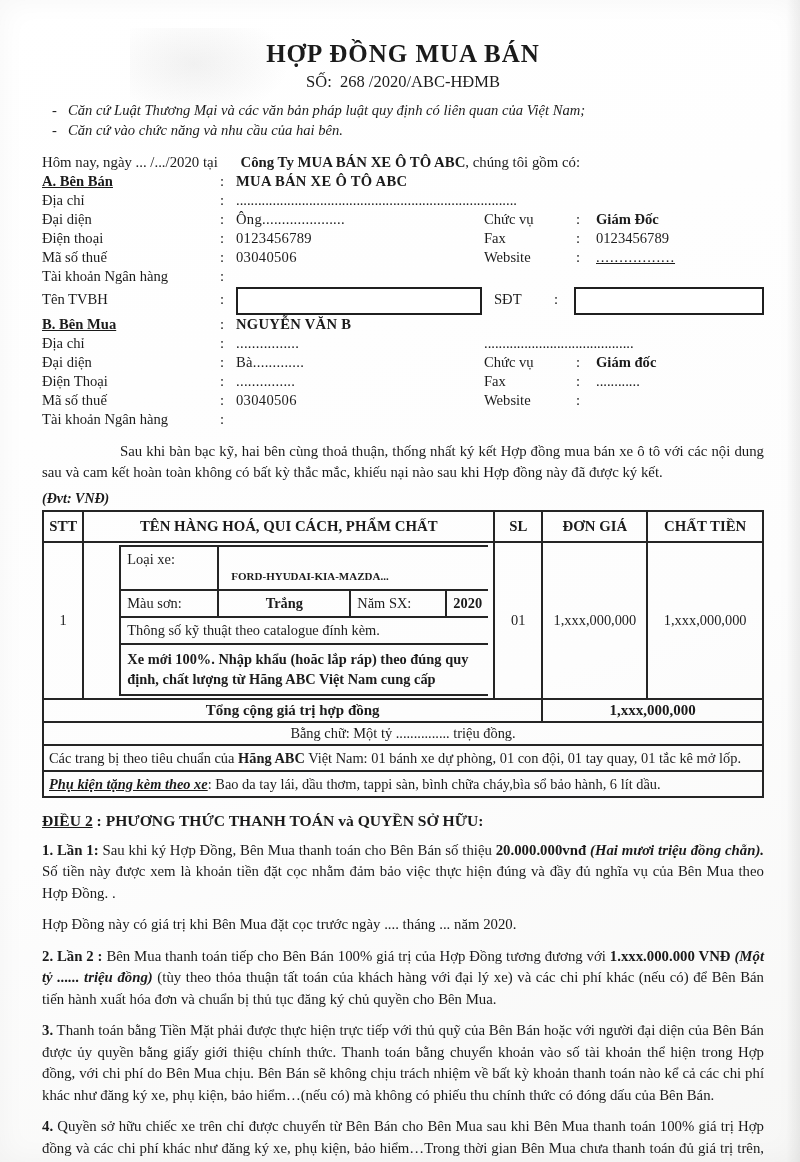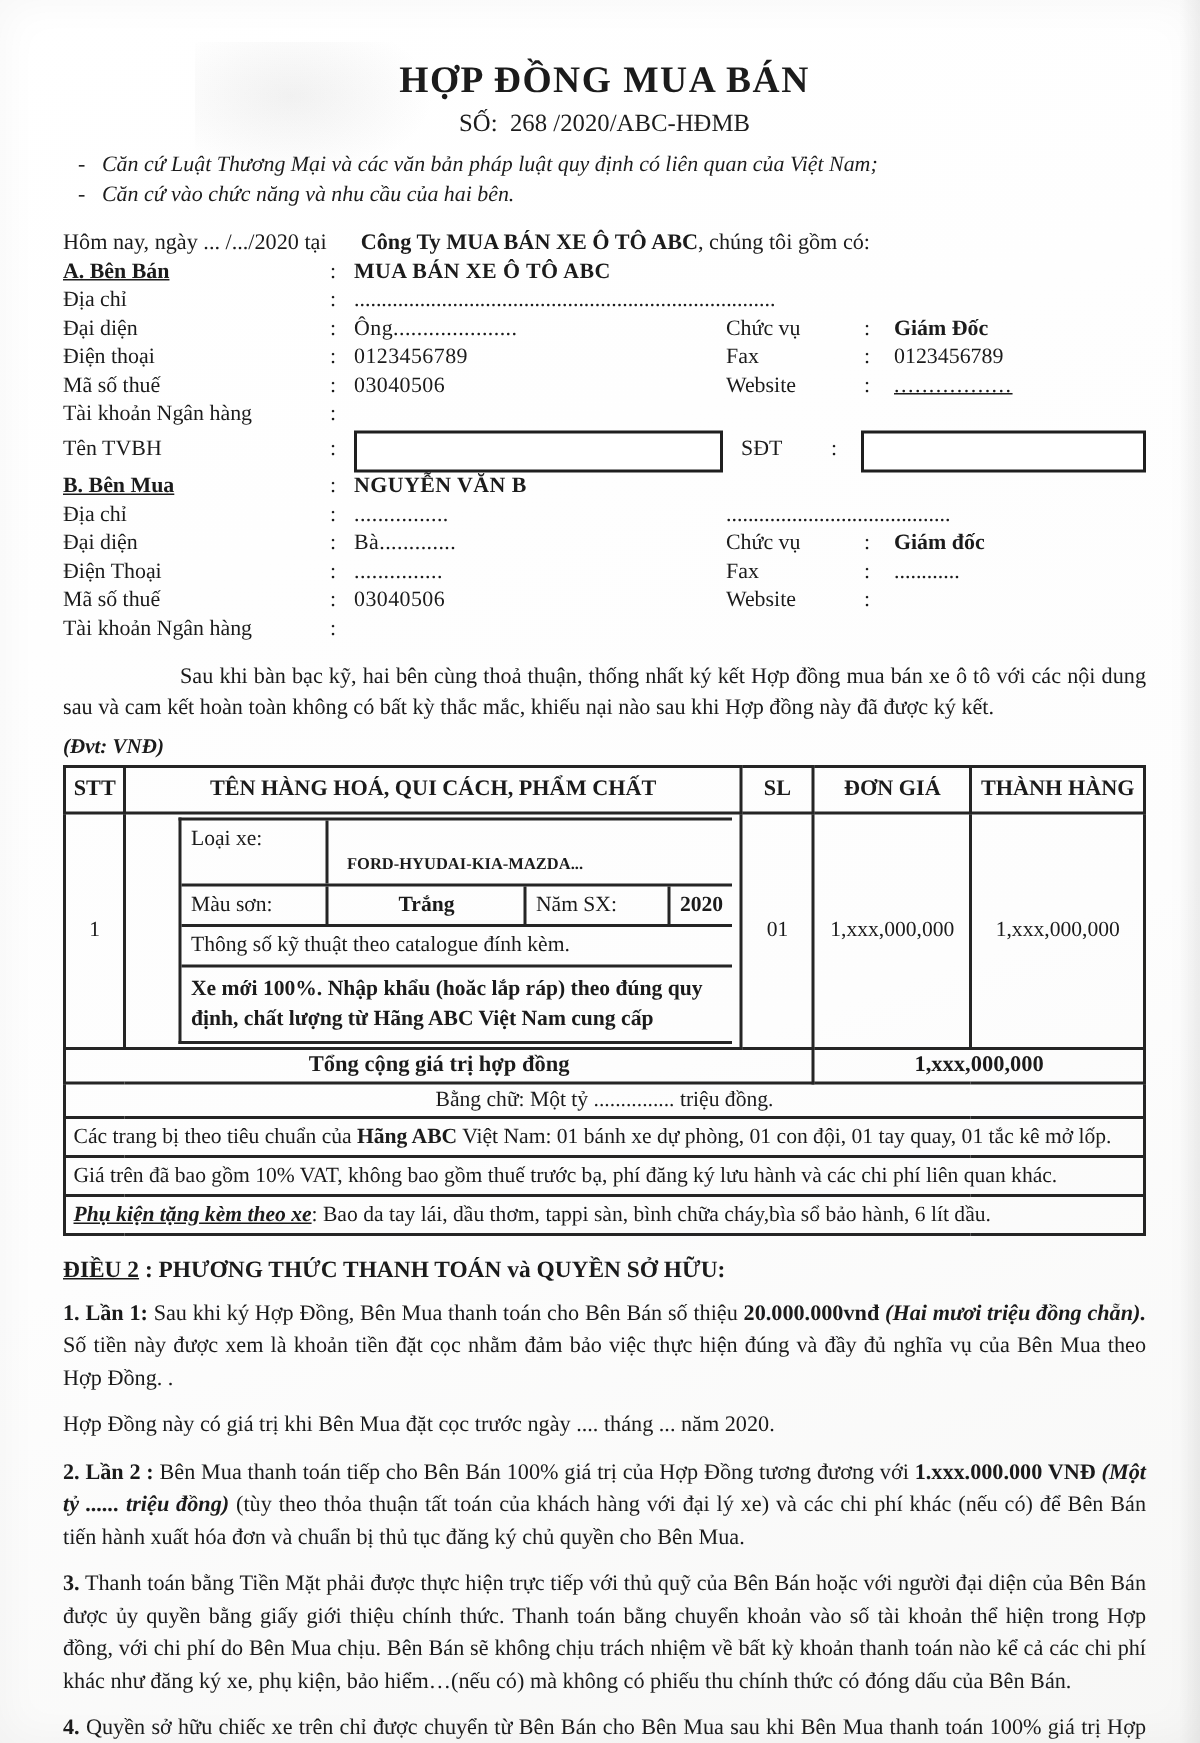--- a/index.html
+++ b/index.html
@@ -220,21 +220,21 @@
           <col style="width:8.4%">
           <col style="width:15.4%">
           <col style="width:17.8%">
       </colgroup>
       <tbody>
           <tr>
         <th>STT</th>
         <th>TÊN HÀNG HOÁ, QUI CÁCH, PHẨM CHẤT</th>
         <th>SL</th>
         <th>ĐƠN GIÁ</th>
-        <th>THÀNH HÀNG</th>
+        <th>CHẤT TIỀN</th>
       </tr>
       <tr>
         <td class="cstt">1</td>
         <td class="cgoods">
           <div class="subtab">
             <div class="subrow">
               <span class="subcell sc-label">Loại xe:</span>
               <span class="subcell sc-loai">FORD-HYUDAI-KIA-MAZDA...</span>
             </div>
             <div class="subrow">
@@ -259,23 +259,20 @@
         <td colspan="3" class="ctotal-label">Tổng cộng giá trị hợp đồng</td>
         <td colspan="2" class="ctotal-value">1,xxx,000,000</td>
       </tr>
       <tr>
         <td colspan="5" class="cwords">Bằng chữ: Một tỷ ............... triệu đồng.</td>
       </tr>
       <tr>
         <td colspan="5" class="cnote"><span>Các trang bị theo tiêu chuẩn của </span><b>Hãng ABC</b><span> Việt Nam: 01 bánh xe dự phòng, 01 con đội, 01 tay quay, 01 tắc kê mở lốp.</span></td>
       </tr>
       <tr>
-        <td colspan="5" class="cnote">Giá trên đã bao gồm 10% VAT, không bao gồm thuế trước bạ, phí đăng ký lưu hành và các chi phí liên quan khác.</td>
-      </tr>
-      <tr>
         <td colspan="5" class="cnote"><span class="gift-lead">Phụ kiện tặng kèm theo xe</span><span>: Bao da tay lái, dầu thơm, tappi sàn, bình chữa cháy,bìa sổ bảo hành, 6 lít dầu.</span></td>
       </tr>
     </tbody>
       </table>
 
     <div class="d2head">
       <span class="uline">ĐIỀU 2</span><span> : PHƯƠNG THỨC THANH TOÁN và QUYỀN SỞ HỮU:</span>
     </div>
 
     <div class="para">

